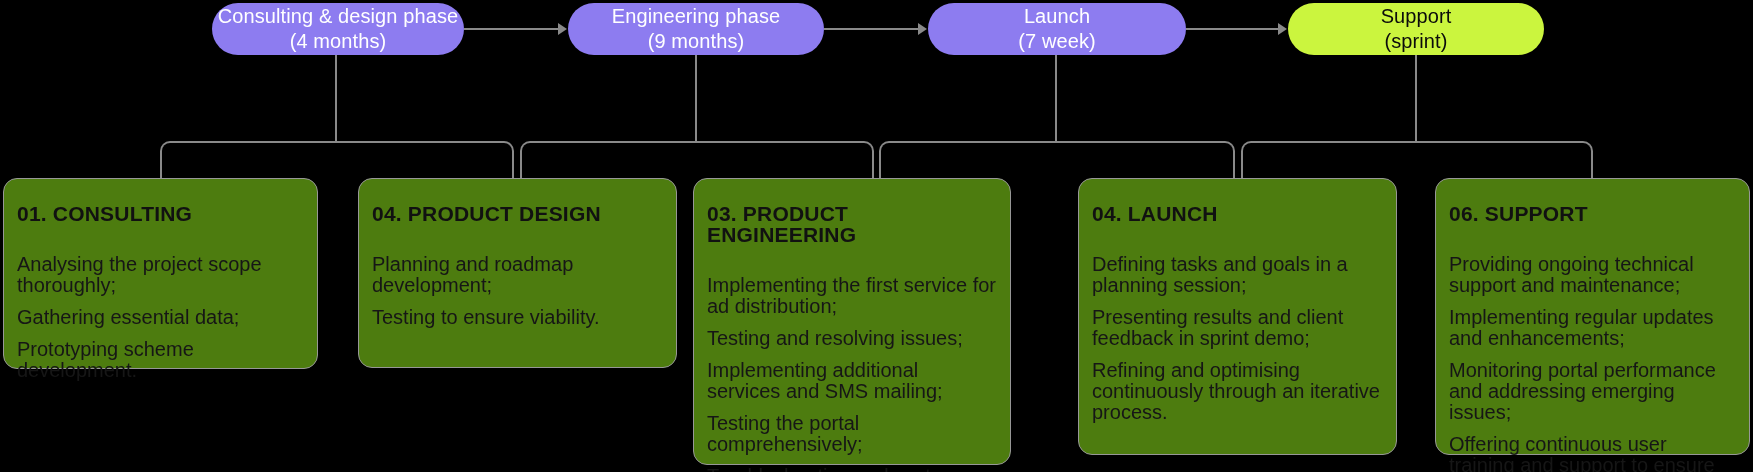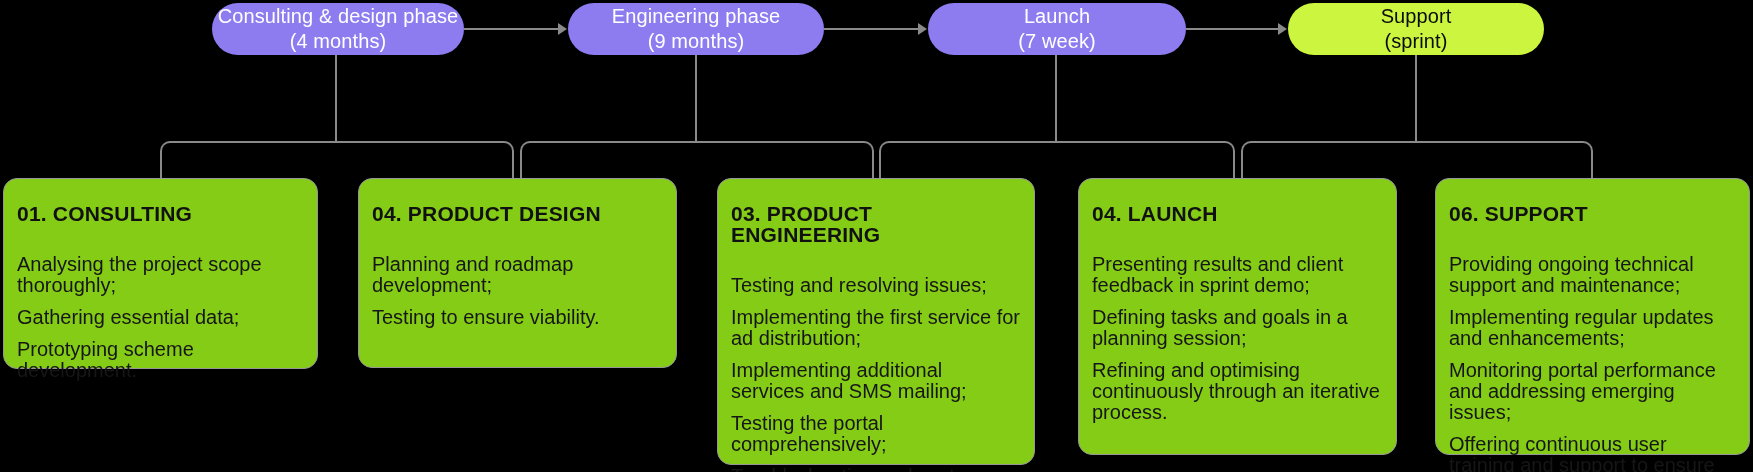--- a/index.html
+++ b/index.html
@@ -24,21 +24,21 @@
   
   .stem { position:absolute; top:55px; height:86px; width:2px; background:#8A8A8A; }
   
   .bracket {
     position:absolute; top:141px; height:37px; box-sizing:border-box;
     border:2px solid #8A8A8A; border-bottom:none; border-radius:10px 10px 0 0;
   }
   
   .card {
     position:absolute; top:178px; box-sizing:border-box;
-    background:#84cc16; border:1.5px solid #979797; border-radius:14px;
+    background:#4d7c0f; border:1.5px solid #979797; border-radius:14px;
     color:#161616; padding:24px 14px 0 13px;
   }
   .card h2 {
     margin:0 0 30px 0; font-size:21px; line-height:21px;
     font-weight:600; letter-spacing:.2px; color:#111;
   }
   .card p { margin:0 0 11px 0; font-size:20px; line-height:21px; font-weight:400; }
 </style>
 </head>
 <body>
@@ -91,33 +91,33 @@
     <p>Gathering essential data;</p>
     <p>Prototyping scheme development.</p>
   </div>
 
   <div class="card" style="left:358px; width:319px; height:190px;">
     <h2>04. PRODUCT DESIGN</h2>
     <p>Planning and roadmap development;</p>
     <p>Testing to ensure viability.</p>
   </div>
 
-  <div class="card" style="left:717px; width:318px; height:287px;">
+  <div class="card" style="left:693px; width:318px; height:287px;">
     <h2>03. PRODUCT ENGINEERING</h2>
+    <p>Implementing the first service for ad distribution;</p>
     <p>Testing and resolving issues;</p>
-    <p>Implementing the first service for ad distribution;</p>
     <p>Implementing additional services and SMS mailing;</p>
     <p>Testing the portal comprehensively;</p>
     <p>Troubleshooting and customer support set-up.</p>
   </div>
 
   <div class="card" style="left:1078px; width:319px; height:277px;">
     <h2>04. LAUNCH</h2>
+    <p>Defining tasks and goals in a planning session;</p>
     <p>Presenting results and client feedback in sprint demo;</p>
-    <p>Defining tasks and goals in a planning session;</p>
     <p>Refining and optimising continuously through an iterative process.</p>
   </div>
 
   <div class="card" style="left:1435px; width:315px; height:277px;">
     <h2>06. SUPPORT</h2>
     <p>Providing ongoing technical support and maintenance;</p>
     <p>Implementing regular updates and enhancements;</p>
     <p>Monitoring portal performance and addressing emerging issues;</p>
     <p>Offering continuous user training and support to ensure smooth operation.</p>
   </div>

